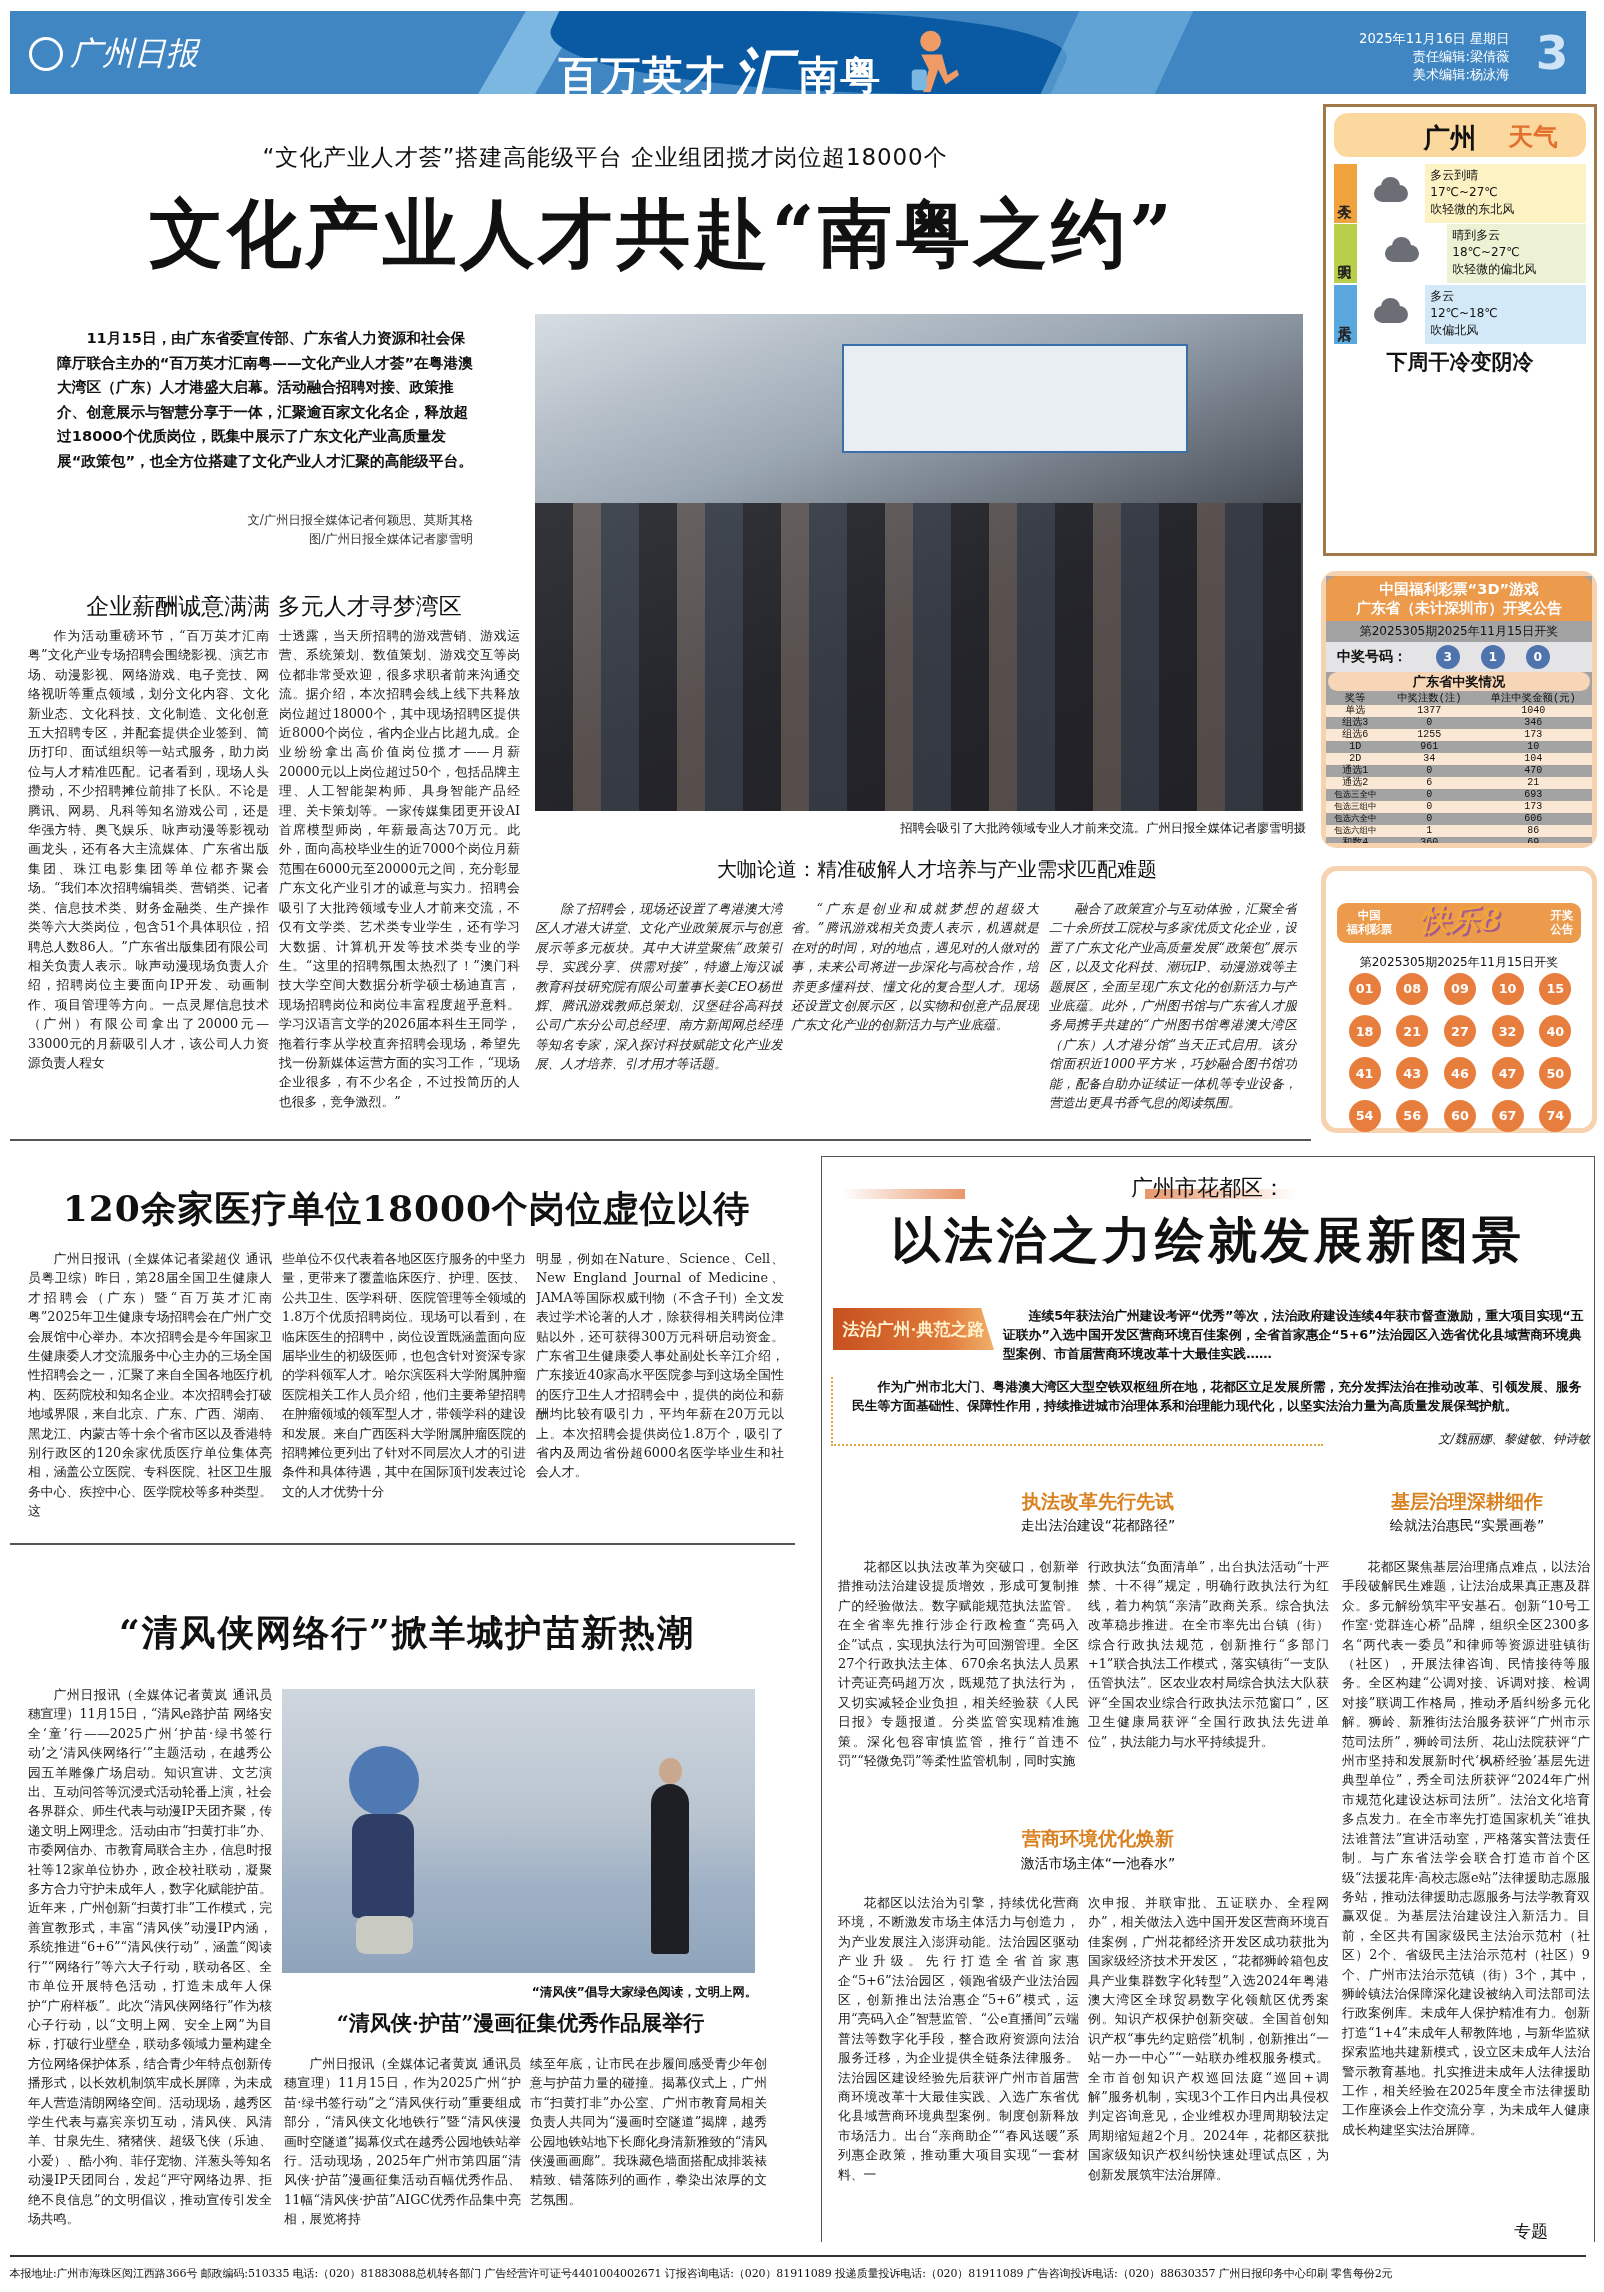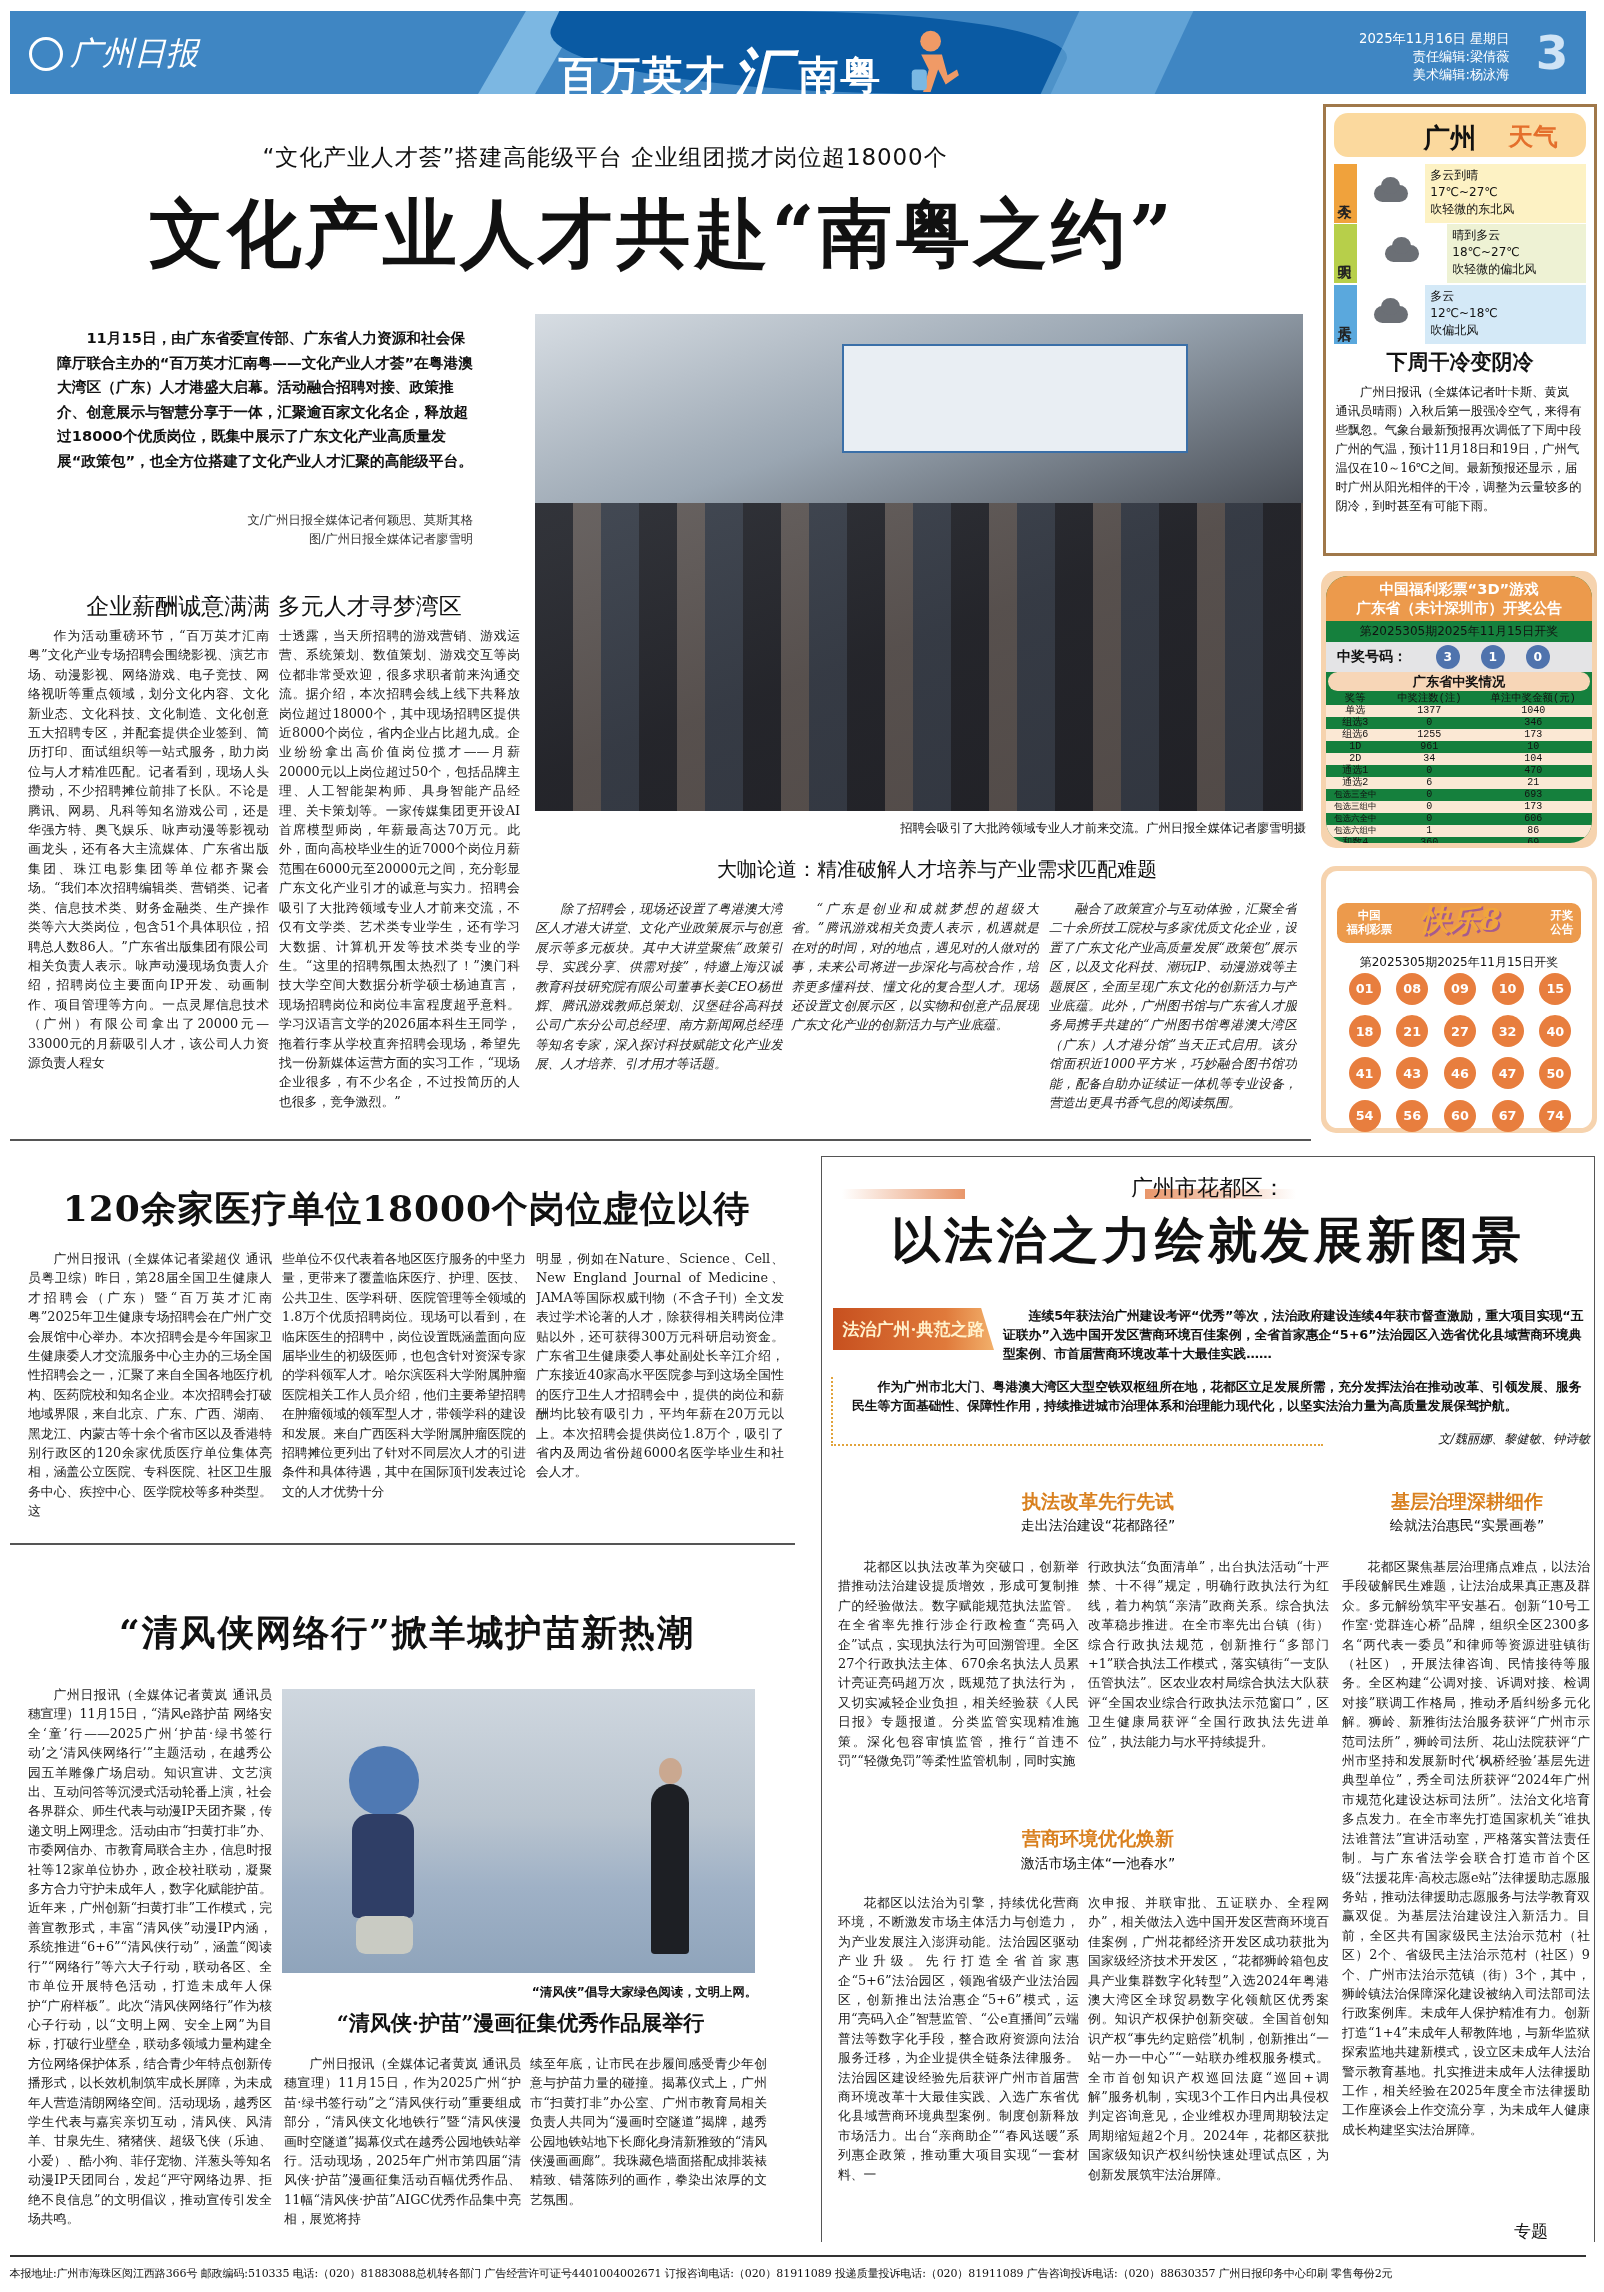--- a/index.html
+++ b/index.html
@@ -43,21 +43,21 @@
   .wrow .day { width: 23px; color:#222; font-weight:bold; font-size: 14px; writing-mode: vertical-rl; text-align:center; display:flex; align-items:center; justify-content:center; }
   .wrow .ico { width: 68px; display:flex; align-items:center; justify-content:center; }
   .cloud { width: 34px; height: 17px; background: #6b6f75; border-radius: 11.4px; position: relative; }
   .cloud:before { content:""; position:absolute; left: 7.6px; top: -8.5px; width: 19px; height: 17px; border-radius: 50%; background:#6b6f75; }
   .wrow .desc { flex:1; font-family: "DejaVu Sans", sans-serif; font-size: 12px; line-height: 17px; padding: 2.8px 5.7px; }
   .wtitle { position:absolute; left: 0; right: 0; top: 241px; text-align:center; font-size: 21px; font-weight: bold; }
   .wtext { position:absolute; left: 9.5px; right: 9.5px; top: 276px; font-size: 12.3px; line-height: 19px; text-indent: 2em; }
 
   
   .lotto3d { left: 1321px; top: 571px; width: 276px; height: 277px; background: #f6d3ae; border-radius: 15px; padding: 4.7px; }
-  .lotto3d .inner { background: #15803d; border-radius: 22px; height: 100%; position: relative; overflow: hidden; }
+  .lotto3d .inner { background: #a3a3a3; border-radius: 0; height: 100%; position: relative; overflow: hidden; }
   .l3-head { background: #ec9a4c; color:#fff; text-align:center; font-family:"DejaVu Sans",sans-serif; font-weight:bold; font-size: 14.7px; line-height: 19px; padding: 3.8px 0; border-radius: 11.4px 11.4px 0 0; }
   .l3-draw { text-align:center; font-size: 12px; font-family:"DejaVu Sans",sans-serif; padding: 1.9px 0; }
   .l3-nums { background: #e4e4e6; display:flex; align-items:center; gap: 21px; padding: 2.8px 11.4px; }
   .l3-nums .lbl { font-weight:bold; font-size: 14px; font-family:"DejaVu Sans",sans-serif; margin-right: 7.6px; }
   .ball-blue { width: 24px; height: 24px; border-radius:50%; background:#4f73ad; color:#fff; font-weight:bold; font-size: 12.3px; display:flex; align-items:center; justify-content:center; font-family:"DejaVu Sans",sans-serif; }
   .l3-sub { background: #f7d6b7; text-align:center; font-size: 13.2px; font-weight:bold; padding: 0.9px 0; border-radius: 9.5px; margin: 0 1.9px; font-family:"DejaVu Sans",sans-serif; }
   .l3-table { width: 100%; border-collapse: collapse; font-family:Liberation Mono, monospace; font-size: 10px; }
   .l3-table th { font-weight: normal; font-size: 10.4px; padding: 0; height: 13.2px; }
   .l3-table td { text-align:center; height: 12px; padding: 0; line-height: 12px; }
   .l3-table tr.alt td { background: #fbe8d4; }
@@ -191,21 +191,20 @@
           <div class="cloud"></div>
         </div>
         <div class="desc" style="background: rgb(212, 233, 247);">
           <div>多云</div>
           <div>12℃~18℃</div>
           <div>吹偏北风</div>
         </div>
       </div>
     </div>
   <div class="wtitle">下周干冷变阴冷</div>
-  <div class="wtext">广州日报讯（全媒体记者叶卡斯、黄岚 通讯员晴雨）入秋后第一股强冷空气，来得有些飘忽。气象台最新预报再次调低了下周中段广州的气温，预计11月18日和19日，广州气温仅在10～16℃之间。最新预报还显示，届时广州从阳光相伴的干冷，调整为云量较多的阴冷，到时甚至有可能下雨。</div>
 </div>
 
 <div class="abs lotto3d">
   <div class="inner">
     <div class="l3-head">
       <div>中国福利彩票“3D”游戏</div>
       <div>广东省（未计深圳市）开奖公告</div>
     </div>
     <div class="l3-draw">第2025305期2025年11月15日开奖</div>
     <div class="l3-nums">

